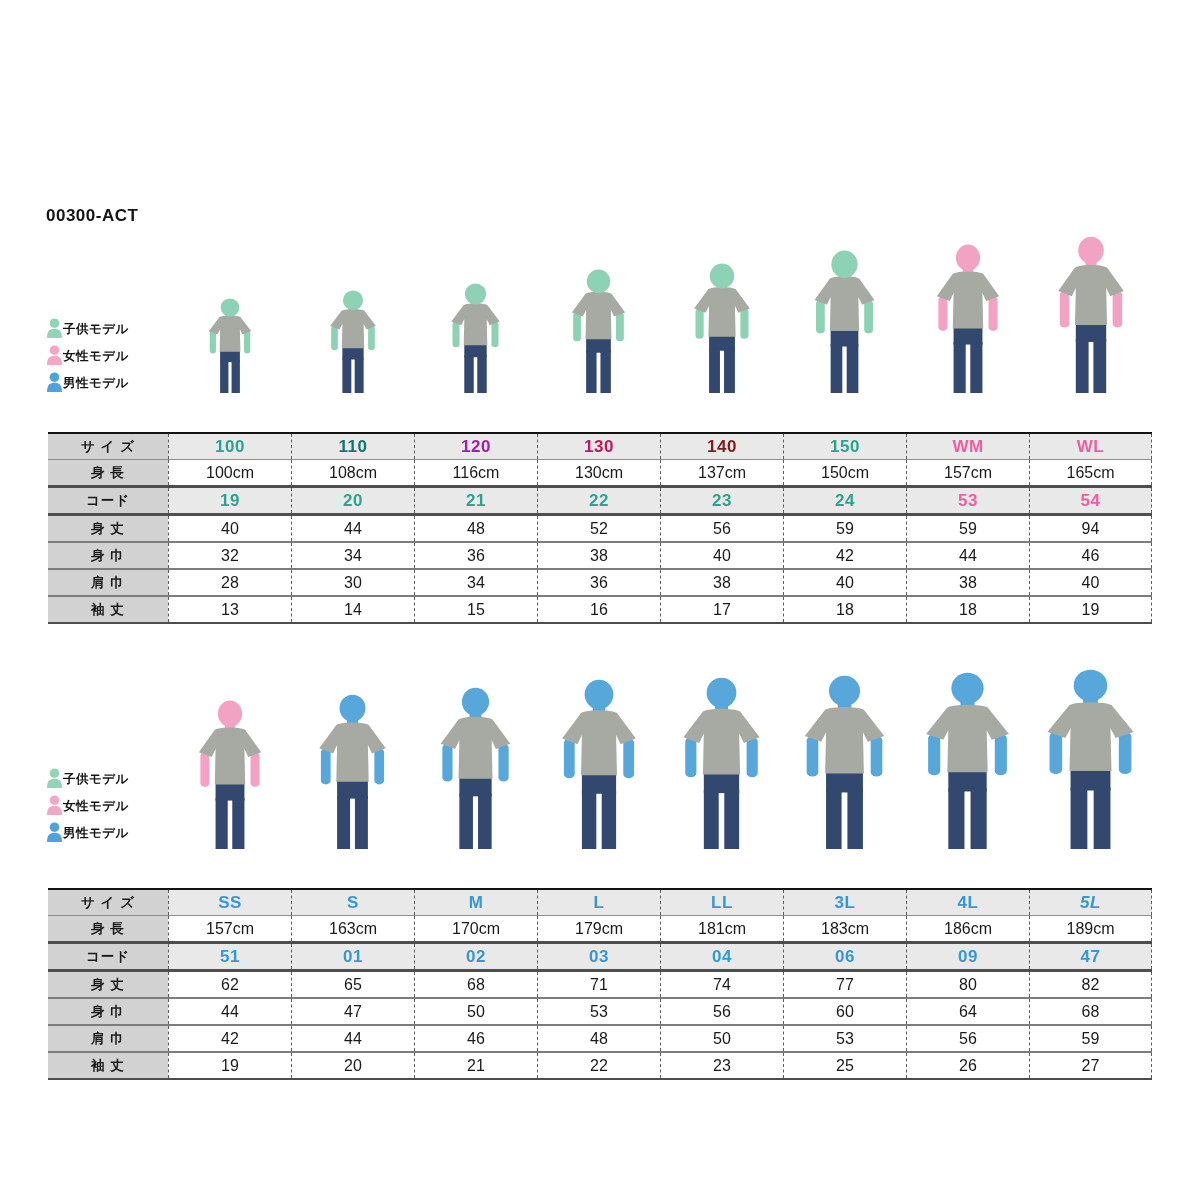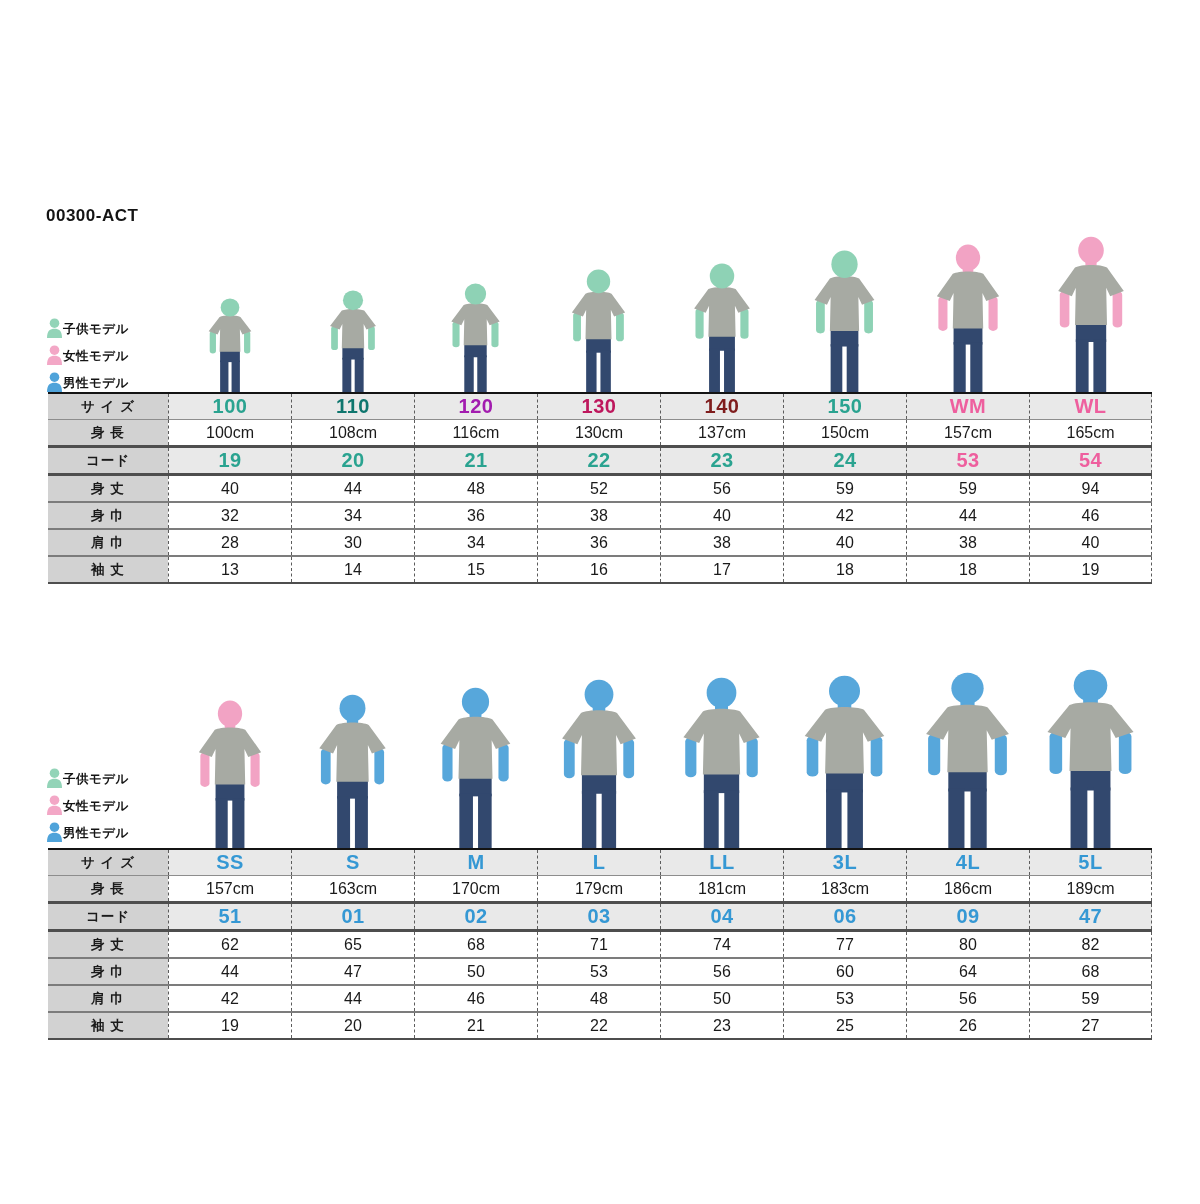--- a/index.html
+++ b/index.html
@@ -16,40 +16,41 @@
   .legend-item{display:flex;align-items:flex-end;gap:0;height:27px;}
   .legend-item svg{display:block;margin-bottom:1px;}
   .legend-label{font-size:12.5px;font-weight:bold;color:#141414;line-height:1;margin-bottom:4px;letter-spacing:0.5px;}
   
   .figure{position:absolute;}
   .figure svg{display:block;width:100%;height:100%;}
   
   .size-table{
     position:absolute;left:48px;width:1104px;
     border-top:2px solid #141414;
+    margin-top:40px;
   }
   .trow{
     display:grid;grid-template-columns:120px repeat(8,123px);
     height:25px;border-bottom:2px solid #7c7c7c;
   }
   .trow.r-size{border-bottom:1px solid #8d8d8d;}
   .trow.r-height{border-bottom:3px solid #4e4e4e;}
   .trow.r-code{border-bottom:3px solid #4e4e4e;}
   .trow.r-last{border-bottom:2px solid #4e4e4e;}
   .cell{
     display:flex;align-items:center;justify-content:center;
     font-size:16px;color:#1a1a1a;overflow:hidden;white-space:nowrap;
   }
   .label-cell{
     background:#d2d2d2;font-weight:bold;font-size:13.5px;letter-spacing:1px;
   }
   .data-cell{border-left:1px dashed #5c5c5c;background:#ffffff;}
   .data-cell:last-child{border-right:1px dashed #5c5c5c;text-align:right;}
   .r-size .data-cell,.r-code .data-cell{
-    background:#e9e9e9;font-weight:bold;font-size:20px;letter-spacing:0.5px;
+    background:#e9e9e9;font-weight:bold;font-size:17px;letter-spacing:0.5px;
   }
 </style>
 </head>
 <body>
 
 <div class="canvas">
 
   <div class="page-title">00300-ACT</div>
 
   <div class="legend" id="legend-1" style="top:312px;">
@@ -376,21 +377,21 @@
   <div class="size-table" style="top:848px;">
       <div class="trow r-size">
         <div class="cell label-cell">サ イ ズ</div>
         <div class="cell data-cell" style="color: rgb(53, 152, 212);">SS</div>
         <div class="cell data-cell" style="color: rgb(53, 152, 212);">S</div>
         <div class="cell data-cell" style="color: rgb(53, 152, 212);">M</div>
         <div class="cell data-cell" style="color: rgb(53, 152, 212);">L</div>
         <div class="cell data-cell" style="color: rgb(53, 152, 212);">LL</div>
         <div class="cell data-cell" style="color: rgb(53, 152, 212); text-align: right;">3L</div>
         <div class="cell data-cell" style="color: rgb(53, 152, 212);">4L</div>
-        <div class="cell data-cell" style="color: rgb(53, 152, 212);">5L</div>
+        <div class="cell data-cell" style="color: rgb(53, 152, 212); font-style: italic;">5L</div>
       </div>
       <div class="trow r-height">
         <div class="cell label-cell">身 長</div>
         <div class="cell data-cell">157cm</div>
         <div class="cell data-cell">163cm</div>
         <div class="cell data-cell">170cm</div>
         <div class="cell data-cell">179cm</div>
         <div class="cell data-cell">181cm</div>
         <div class="cell data-cell">183cm</div>
         <div class="cell data-cell">186cm</div>

